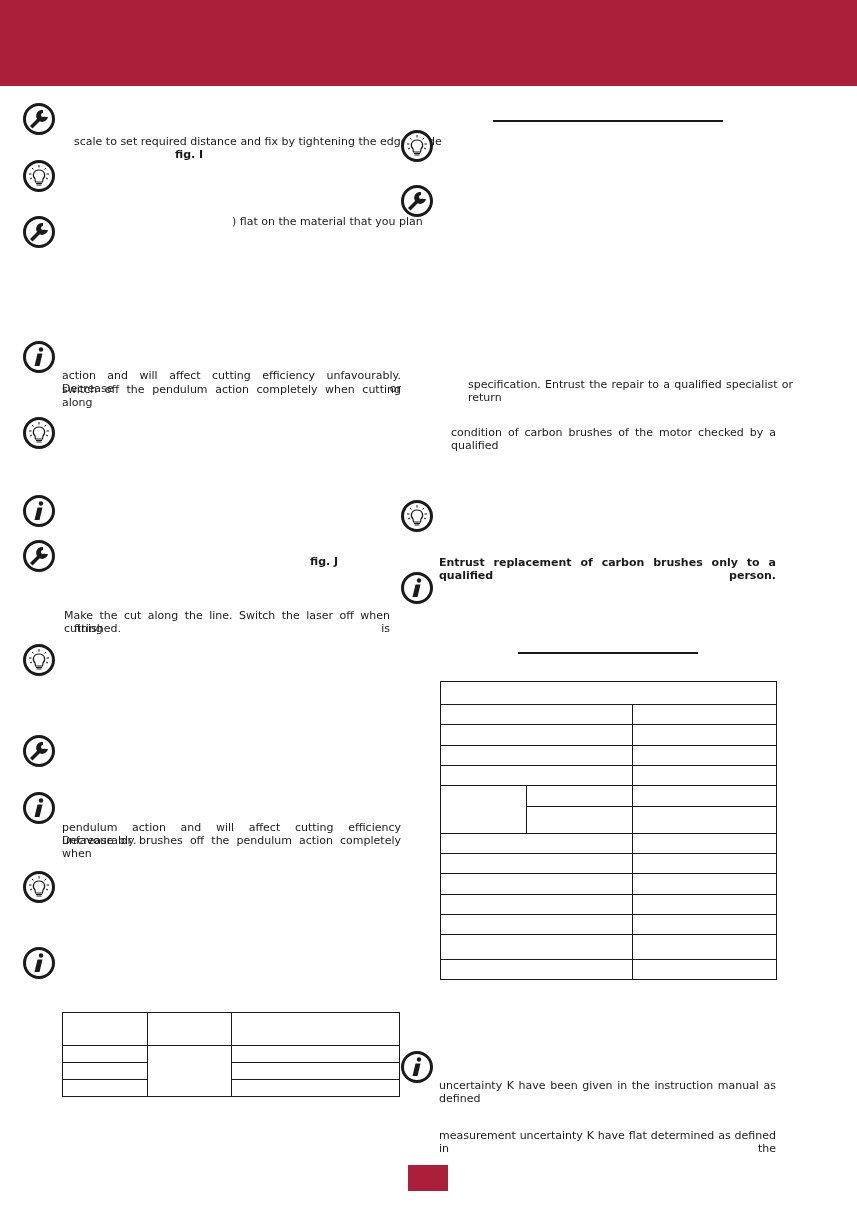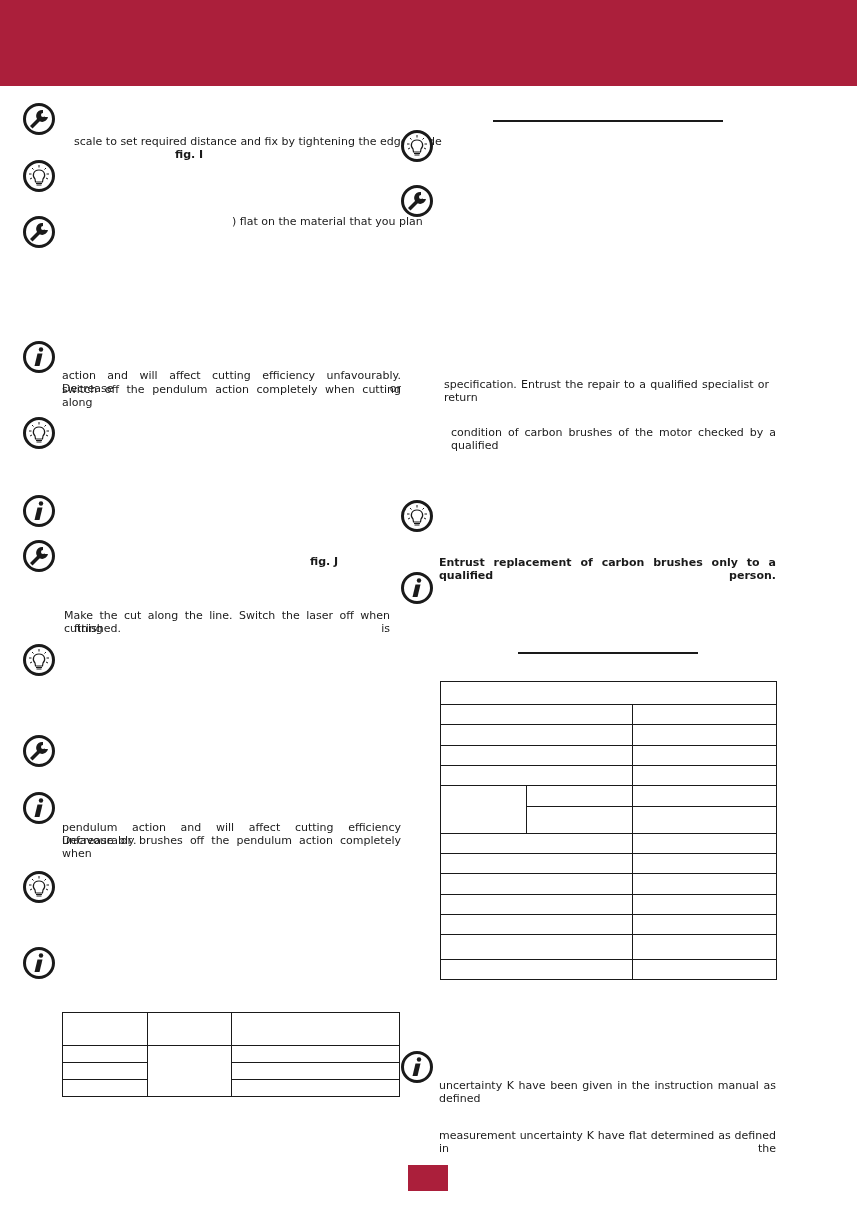--- a/index.html
+++ b/index.html
@@ -158,21 +158,21 @@
     <svg>
       <use href="#sym-bulb"></use>
     </svg>
   </div>
 <div class="icon" style="left:400px;top:184px">
     <svg>
       <use href="#sym-wrench"></use>
     </svg>
   </div>
 
-<div class="txt justify" style="left:444px;top:378px;width:325px">specification. Entrust the repair to a qualified specialist or return</div>
+<div class="txt justify" style="left:468px;top:378px;width:325px">specification. Entrust the repair to a qualified specialist or return</div>
 <div class="txt justify" style="left:451px;top:426px;width:325px">condition of carbon brushes of the motor checked by a qualified</div>
 
 <div class="icon" style="left:400px;top:499px">
     <svg>
       <use href="#sym-bulb"></use>
     </svg>
   </div>
 <div class="txt bold justify" style="left:439px;top:556px;width:337px">Entrust replacement of carbon brushes only to a qualified person.</div>
 <div class="icon" style="left:400px;top:571px">
     <svg>

